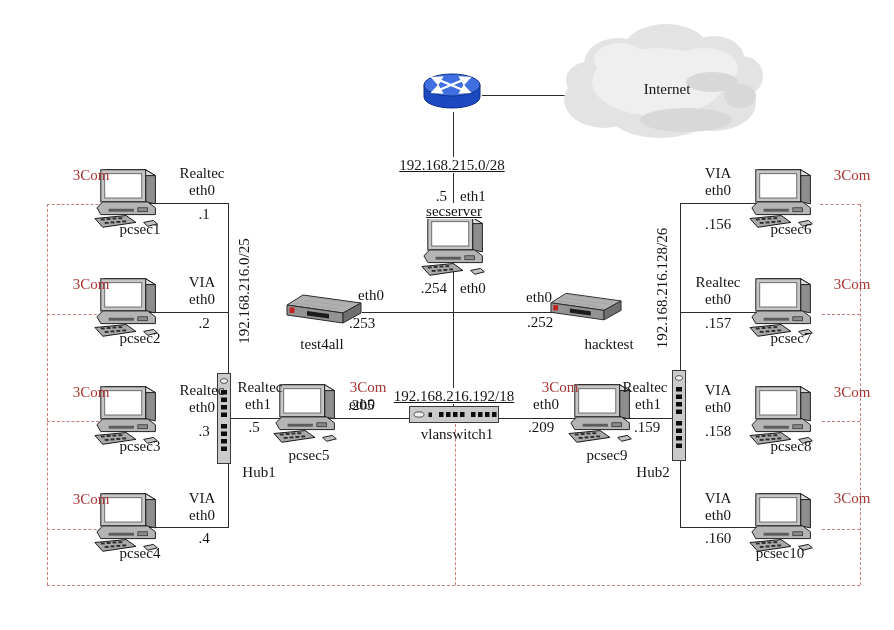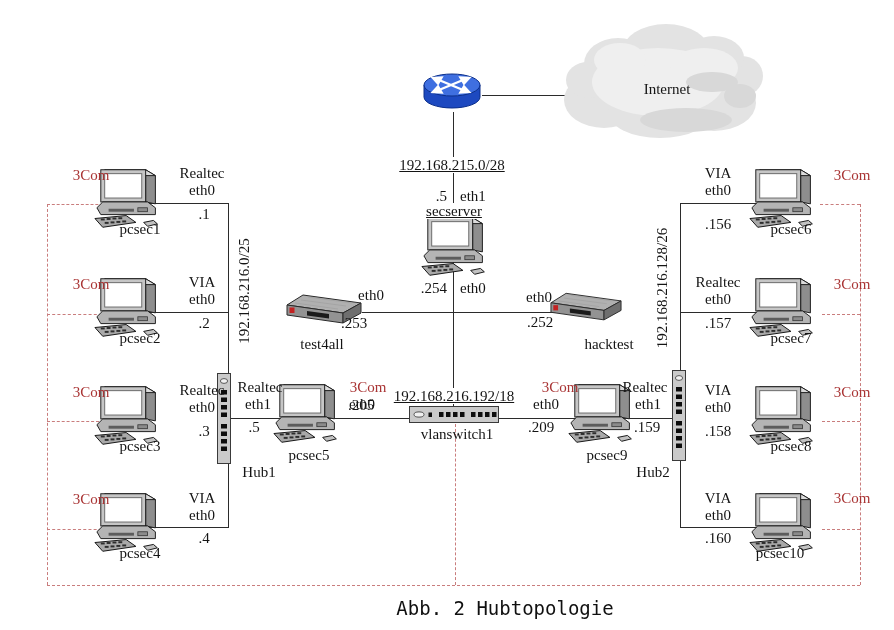--- a/index.html
+++ b/index.html
@@ -208,21 +208,21 @@
   <div class="lbl ctr" style="left:627px;top:81px;width:80px">Internet</div>
   <div class="lbl ctr wbg" style="left:382px;top:157px;width:140px">192.168.215.0/28</div>
 
   <div class="lbl rgt" style="left:407px;top:188px;width:40px">.5</div>
   <div class="lbl" style="left:460px;top:188px;width:50px">eth1</div>
   <div class="lbl ctr wbg" style="left:412px;top:203px;width:84px">secserver</div>
   <div class="lbl rgt" style="left:402px;top:280px;width:45px">.254</div>
   <div class="lbl" style="left:460px;top:280px;width:50px">eth0</div>
 
   <div class="lbl ctr" style="left:349px;top:287px;width:44px">eth0</div>
-  <div class="lbl ctr" style="left:330px;top:315px;width:48px">.253</div>
+  <div class="lbl ctr" style="left:338px;top:315px;width:48px">.253</div>
   <div class="lbl ctr" style="left:287px;top:336px;width:70px">test4all</div>
   <div class="lbl ctr" style="left:517px;top:289px;width:44px">eth0</div>
   <div class="lbl ctr" style="left:516px;top:314px;width:48px">.252</div>
   <div class="lbl ctr" style="left:574px;top:336px;width:70px">hacktest</div>
 
   <div class="lbl ctr rot" style="left:169px;top:283px;width:150px">192.168.216.0/25</div>
   <div class="lbl ctr rot" style="left:582px;top:280px;width:160px">192.168.216.128/26</div>
   <div class="lbl ctr wbg" style="left:384px;top:388px;width:140px">192.168.216.192/18</div>
   <div class="lbl ctr" style="left:412px;top:426px;width:90px">vlanswitch1</div>
   <div class="lbl ctr" style="left:234px;top:464px;width:50px">Hub1</div>
@@ -285,15 +285,14 @@
   <div class="lbl ctr" style="left:690px;top:423px;width:56px">.158</div>
   <div class="lbl ctr red" style="left:812px;top:384px;width:52px">3Com</div>
   <div class="lbl ctr" style="left:756px;top:438px;width:70px">pcsec8</div>
 
   <div class="lbl ctr" style="left:690px;top:490px;width:56px">VIA</div>
   <div class="lbl ctr" style="left:690px;top:507px;width:56px">eth0</div>
   <div class="lbl ctr" style="left:690px;top:530px;width:56px">.160</div>
   <div class="lbl ctr red" style="left:812px;top:490px;width:52px">3Com</div>
   <div class="lbl ctr" style="left:740px;top:545px;width:80px">pcsec10</div>
 
-  <div class="cap ctr" style="left:300px;top:597px;width:410px">Abb. 2 Hubtopologie</div>
 
 </div>
 
 </body></html>

